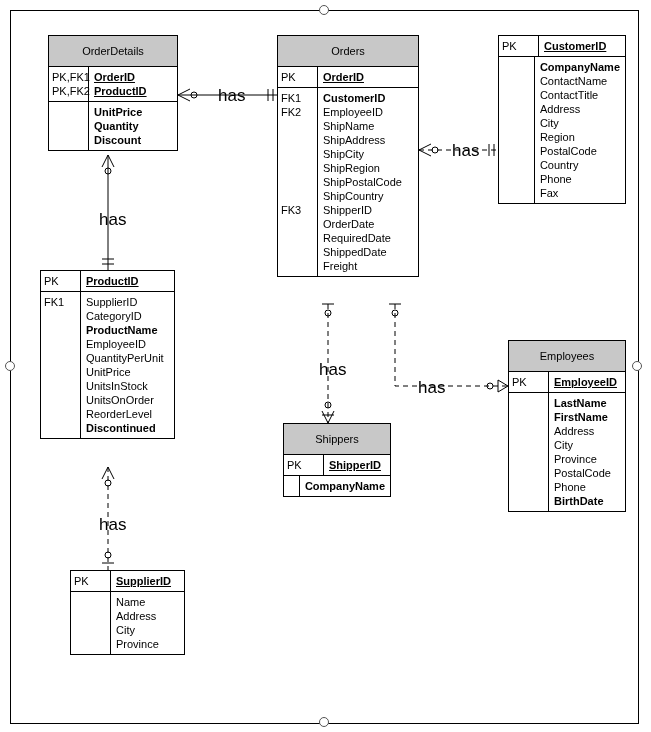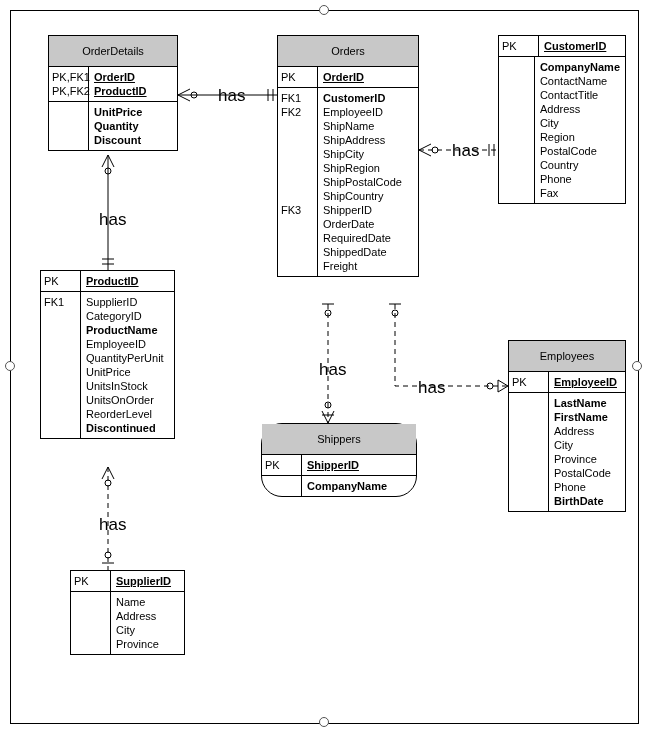--- a/index.html
+++ b/index.html
@@ -331,21 +331,21 @@
           <div class="row">Address</div>
           <div class="row">City</div>
           <div class="row">Province</div>
           <div class="row">PostalCode</div>
           <div class="row">Phone</div>
           <div class="row bold">BirthDate</div>
         </div>
     </div>
   </div>
 
-  <div class="entity" style="left:261px; top:423px; width:156px;border-radius:21px;">
+  <div class="entity" style="left:283px; top:423px; width:108px;">
     <div class="entity-title">Shippers</div>
     <div class="section">
       <div class="keycol">
           <div class="row">PK</div>
         </div>
       <div class="attrcol">
           <div class="row bold ul">ShipperID</div>
         </div>
     </div>
     <div class="section">

